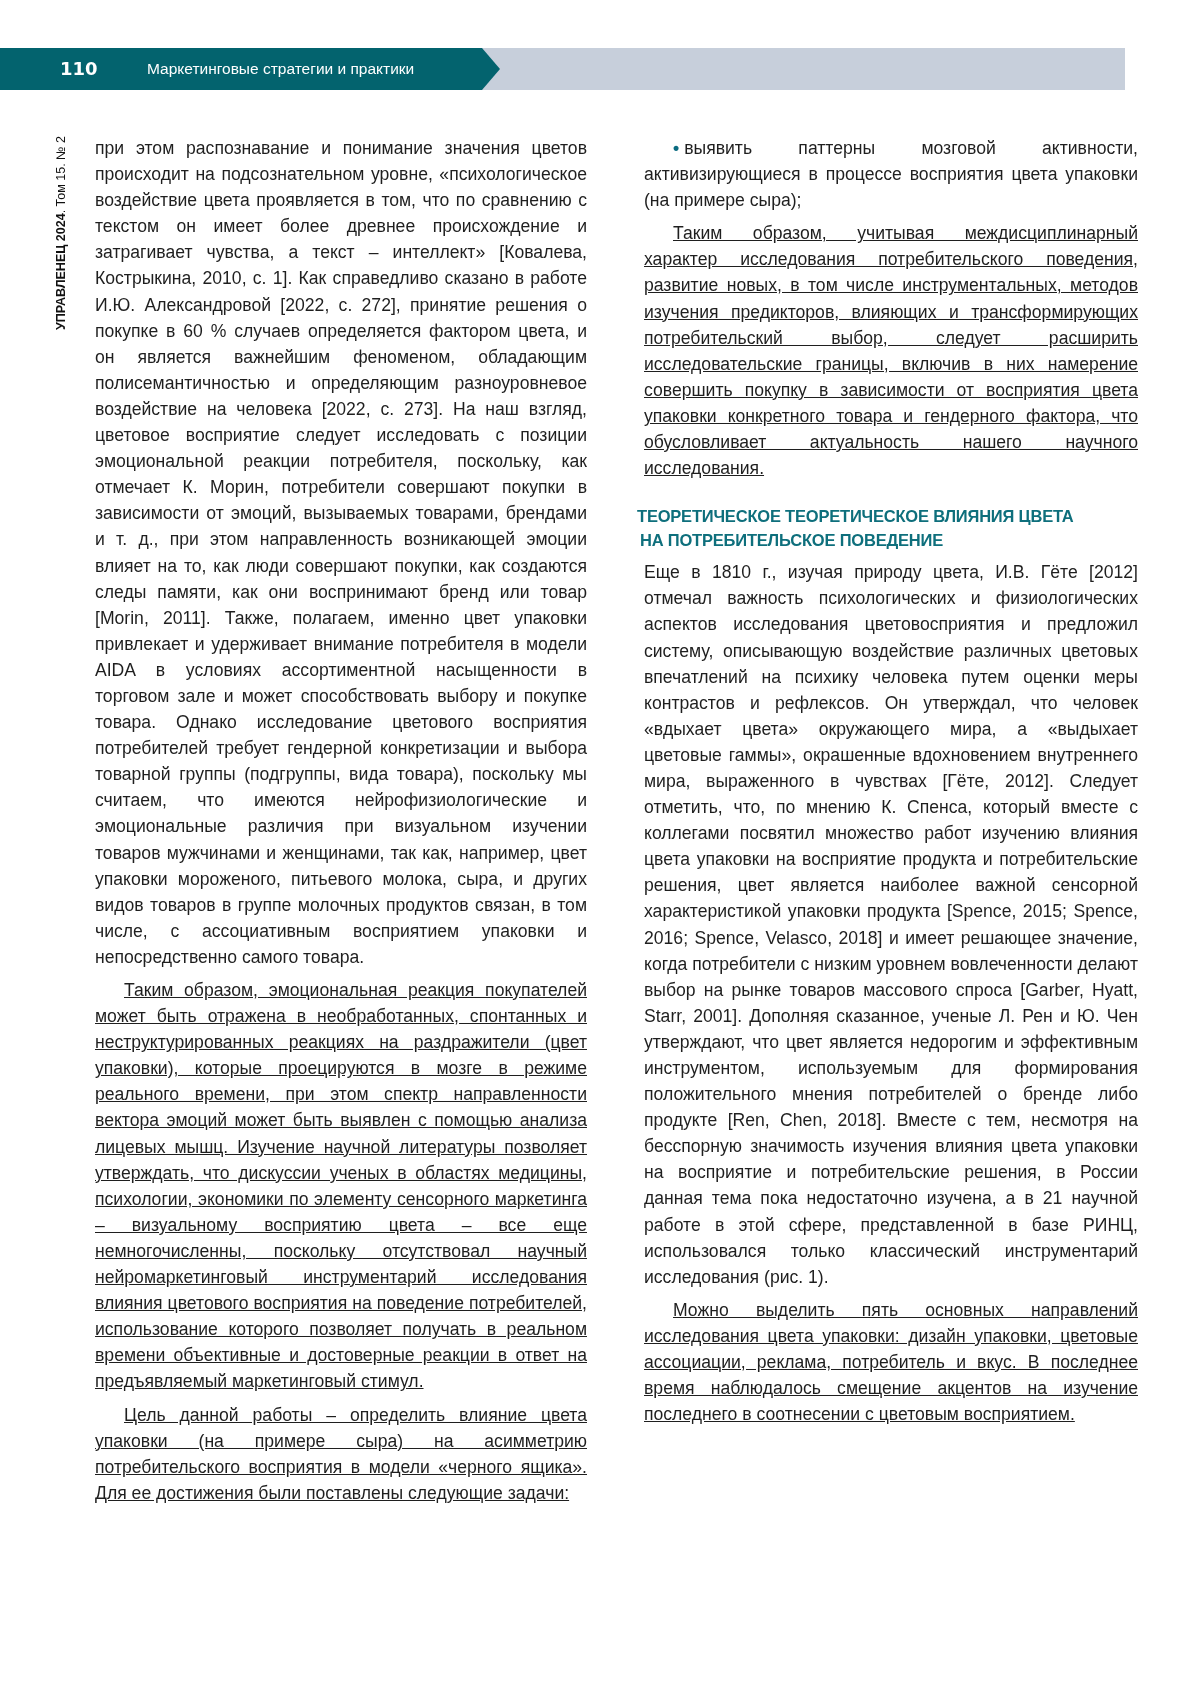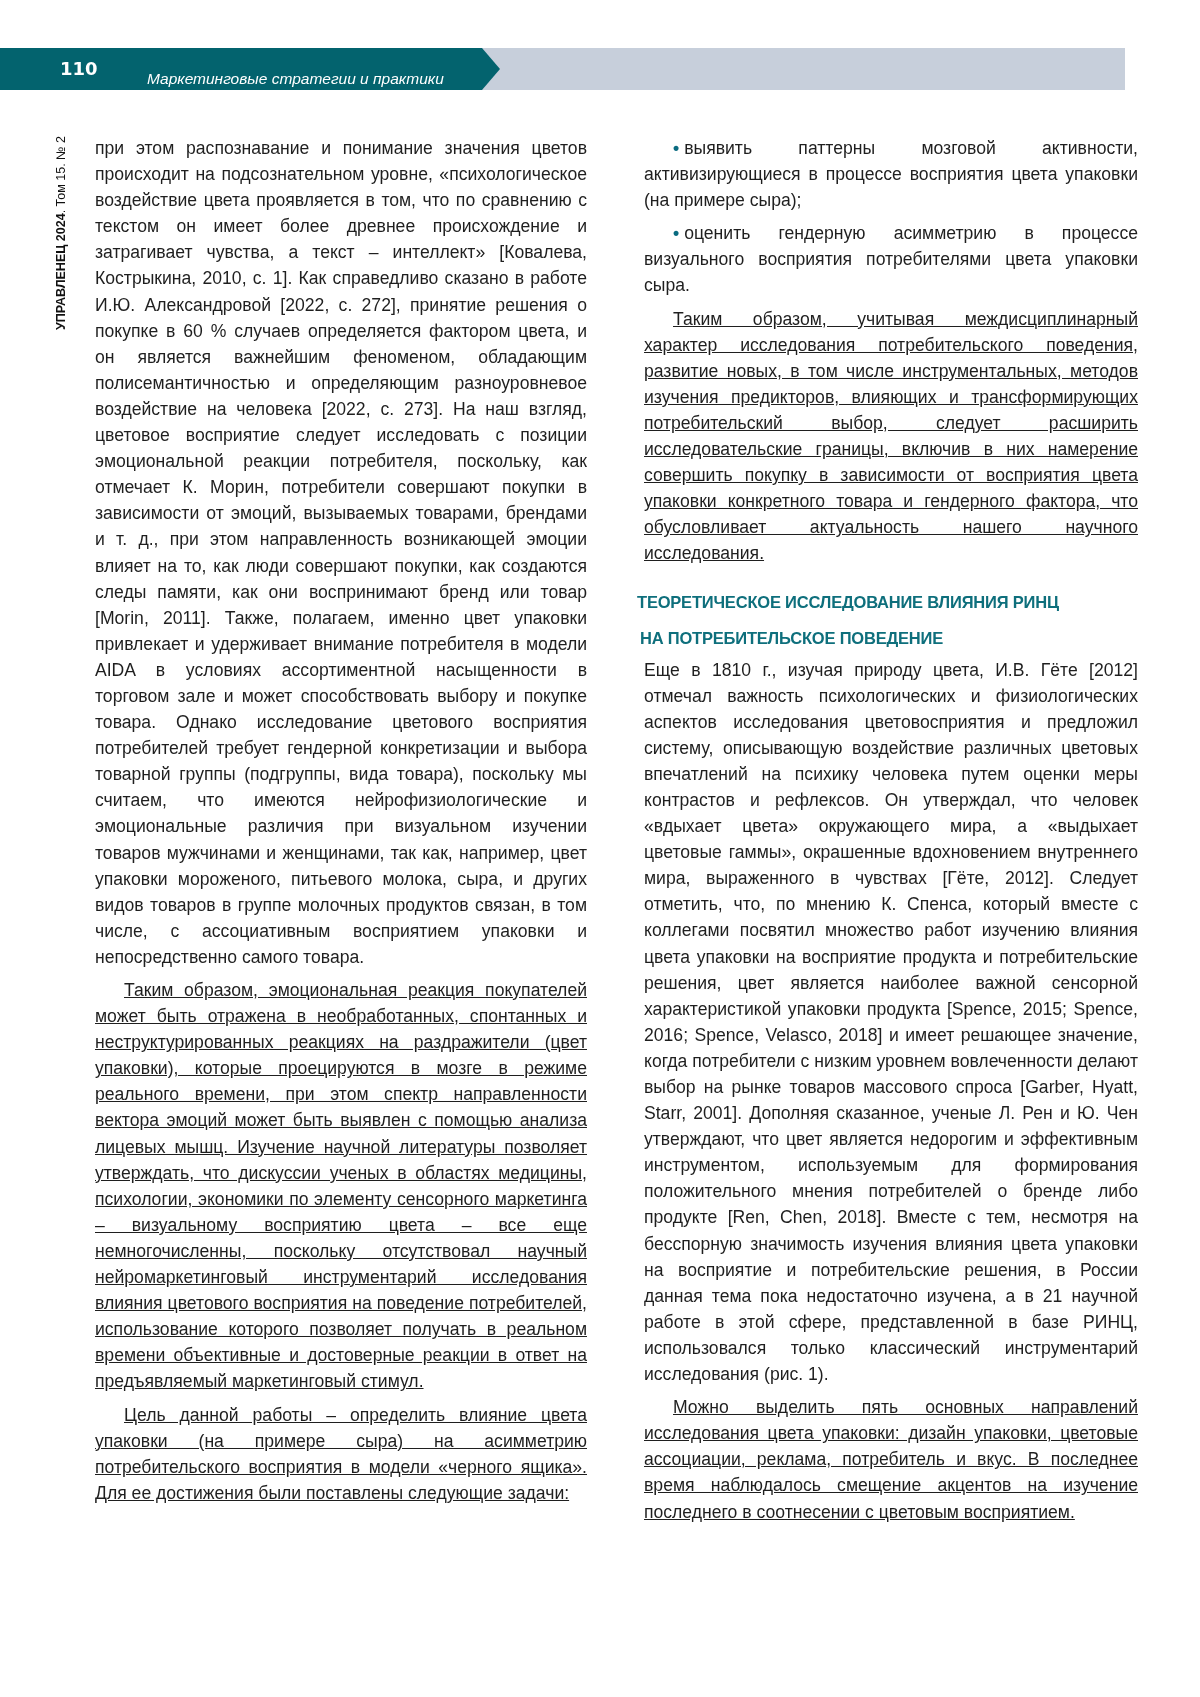--- a/index.html
+++ b/index.html
@@ -16,22 +16,22 @@
     position: absolute; left: 0; top: 48px; width: 500px; height: 42px;
     background: #03636e;
     clip-path: polygon(0 0, 482px 0, 500px 50%, 482px 100%, 0 100%);
   }
   .page-number {
     position: absolute; left: 60px; top: 48px; height: 42px; line-height: 42px;
     color: #ffffff; font-weight: bold; font-size: 18px;
     font-family: "DejaVu Sans", sans-serif;
   }
   .section-name {
-    position: absolute; left: 147px; top: 58px; height: 42px; line-height: 42px;
-    color: #ffffff; font-size: 15.5px; font-style: italic;
+    position: absolute; left: 147px; top: 48px; height: 42px; line-height: 42px;
+    color: #ffffff; font-size: 15.5px;
   }
   .side-label {
     position: absolute; left: 54px; top: 330px;
     transform: rotate(-90deg); transform-origin: left top;
     font-size: 12.5px; white-space: nowrap; color: #111;
   }
   .side-label b { font-weight: bold; }
   .col {
     position: absolute; top: 128px;
     font-size: 17.6px; line-height: 26.1px; text-align: justify;
@@ -41,21 +41,21 @@
   .col-right { left: 637px; width: 508px; }
   .col p { margin: 7px; }
   .col p.indent { text-indent: 29px; text-decoration: underline; }
   .bullet-item { text-indent: 29px; margin: 0; }
   .bullet-dot { color: #0a6b80; font-weight: bold; margin-right: 5px; }
   .section-heading {
     color: #0e6f7c; font-weight: bold; font-size: 16.5px; line-height: 24px;
     margin: 23px 0 0 0; text-align: left; letter-spacing: -0.2px;
   }
   .section-heading span { display: block; }
-  .section-heading span.l2 { padding-left: 3px; margin-top: 12px; }
+  .section-heading span.l2 { padding-left: 3px; }
 </style>
 </head>
 <body>
 
 <div class="header-bar"></div>
 <div class="header-teal"></div>
 <div class="page-number">110</div>
 <div class="section-name">Маркетинговые стратегии и практики</div>
 
 <div class="side-label">
@@ -63,23 +63,22 @@
 </div>
 
 <div class="col col-left">
   <p>при этом распознавание и понимание значения цветов происходит на подсознательном уровне, «психологическое воздействие цвета проявляется в том, что по сравнению с текстом он имеет более древнее происхождение и затрагивает чувства, а текст – интеллект» [Ковалева, Кострыкина, 2010, с. 1]. Как справедливо сказано в работе И.Ю. Александровой [2022, с. 272], принятие решения о покупке в 60 % случаев определяется фактором цвета, и он является важнейшим феноменом, обладающим полисемантичностью и определяющим разноуровневое воздействие на человека [2022, с. 273]. На наш взгляд, цветовое восприятие следует исследовать с позиции эмоциональной реакции потребителя, поскольку, как отмечает К. Морин, потребители совершают покупки в зависимости от эмоций, вызываемых товарами, брендами и т. д., при этом направленность возникающей эмоции влияет на то, как люди совершают покупки, как создаются следы памяти, как они воспринимают бренд или товар [Morin, 2011]. Также, полагаем, именно цвет упаковки привлекает и удерживает внимание потребителя в модели AIDA в условиях ассортиментной насыщенности в торговом зале и может способствовать выбору и покупке товара. Однако исследование цветового восприятия потребителей требует гендерной конкретизации и выбора товарной группы (подгруппы, вида товара), поскольку мы считаем, что имеются нейрофизиологические и эмоциональные различия при визуальном изучении товаров мужчинами и женщинами, так как, например, цвет упаковки мороженого, питьевого молока, сыра, и других видов товаров в группе молочных продуктов связан, в том числе, с ассоциативным восприятием упаковки и непосредственно самого товара.</p>
   <p class="indent">Таким образом, эмоциональная реакция покупателей может быть отражена в необработанных, спонтанных и неструктурированных реакциях на раздражители (цвет упаковки), которые проецируются в мозге в режиме реального времени, при этом спектр направленности вектора эмоций может быть выявлен с помощью анализа лицевых мышц. Изучение научной литературы позволяет утверждать, что дискуссии ученых в областях медицины, психологии, экономики по элементу сенсорного маркетинга – визуальному восприятию цвета – все еще немногочисленны, поскольку отсутствовал научный нейромаркетинговый инструментарий исследования влияния цветового восприятия на поведение потребителей, использование которого позволяет получать в реальном времени объективные и достоверные реакции в ответ на предъявляемый маркетинговый стимул.</p>
   <p class="indent">Цель данной работы – определить влияние цвета упаковки (на примере сыра) на асимметрию потребительского восприятия в модели «черного ящика». Для ее достижения были поставлены следующие задачи:</p>
 </div>
 
 <div class="col col-right">
   <p class="bullet-item"><span class="bullet-dot">•</span><span>выявить паттерны мозговой активности, активизирующиеся в процессе восприятия цвета упаковки (на примере сыра);</span></p>
-  <p class="bullet-item"><span class="bullet-dot">•</span><span>оценить гендерную асимметрию в процессе визуального восприятия потребителями цвета упаковки сыра.</span></p>
   <p class="indent">Таким образом, учитывая междисциплинарный характер исследования потребительского поведения, развитие новых, в том числе инструментальных, методов изучения предикторов, влияющих и трансформирующих потребительский выбор, следует расширить исследовательские границы, включив в них намерение совершить покупку в зависимости от восприятия цвета упаковки конкретного товара и гендерного фактора, что обусловливает актуальность нашего научного исследования.</p>
 
   <h2 class="section-heading">
-    <span>ТЕОРЕТИЧЕСКОЕ ИССЛЕДОВАНИЕ ВЛИЯНИЯ РИНЦ</span>
+    <span>ТЕОРЕТИЧЕСКОЕ ТЕОРЕТИЧЕСКОЕ ВЛИЯНИЯ ЦВЕТА</span>
     <span class="l2">НА ПОТРЕБИТЕЛЬСКОЕ ПОВЕДЕНИЕ</span>
   </h2>
 
   <p>Еще в 1810 г., изучая природу цвета, И.В. Гёте [2012] отмечал важность психологических и физиологических аспектов исследования цветовосприятия и предложил систему, описывающую воздействие различных цветовых впечатлений на психику человека путем оценки меры контрастов и рефлексов. Он утверждал, что человек «вдыхает цвета» окружающего мира, а «выдыхает цветовые гаммы», окрашенные вдохновением внутреннего мира, выраженного в чувствах [Гёте, 2012]. Следует отметить, что, по мнению К. Спенса, который вместе с коллегами посвятил множество работ изучению влияния цвета упаковки на восприятие продукта и потребительские решения, цвет является наиболее важной сенсорной характеристикой упаковки продукта [Spence, 2015; Spence, 2016; Spence, Velasco, 2018] и имеет решающее значение, когда потребители с низким уровнем вовлеченности делают выбор на рынке товаров массового спроса [Garber, Hyatt, Starr, 2001]. Дополняя сказанное, ученые Л. Рен и Ю. Чен утверждают, что цвет является недорогим и эффективным инструментом, используемым для формирования положительного мнения потребителей о бренде либо продукте [Ren, Chen, 2018]. Вместе с тем, несмотря на бесспорную значимость изучения влияния цвета упаковки на восприятие и потребительские решения, в России данная тема пока недостаточно изучена, а в 21 научной работе в этой сфере, представленной в базе РИНЦ, использовался только классический инструментарий исследования (рис. 1).</p>
   <p class="indent">Можно выделить пять основных направлений исследования цвета упаковки: дизайн упаковки, цветовые ассоциации, реклама, потребитель и вкус. В последнее время наблюдалось смещение акцентов на изучение последнего в соотнесении с цветовым восприятием.</p>
 </div>
 
 </body></html>

